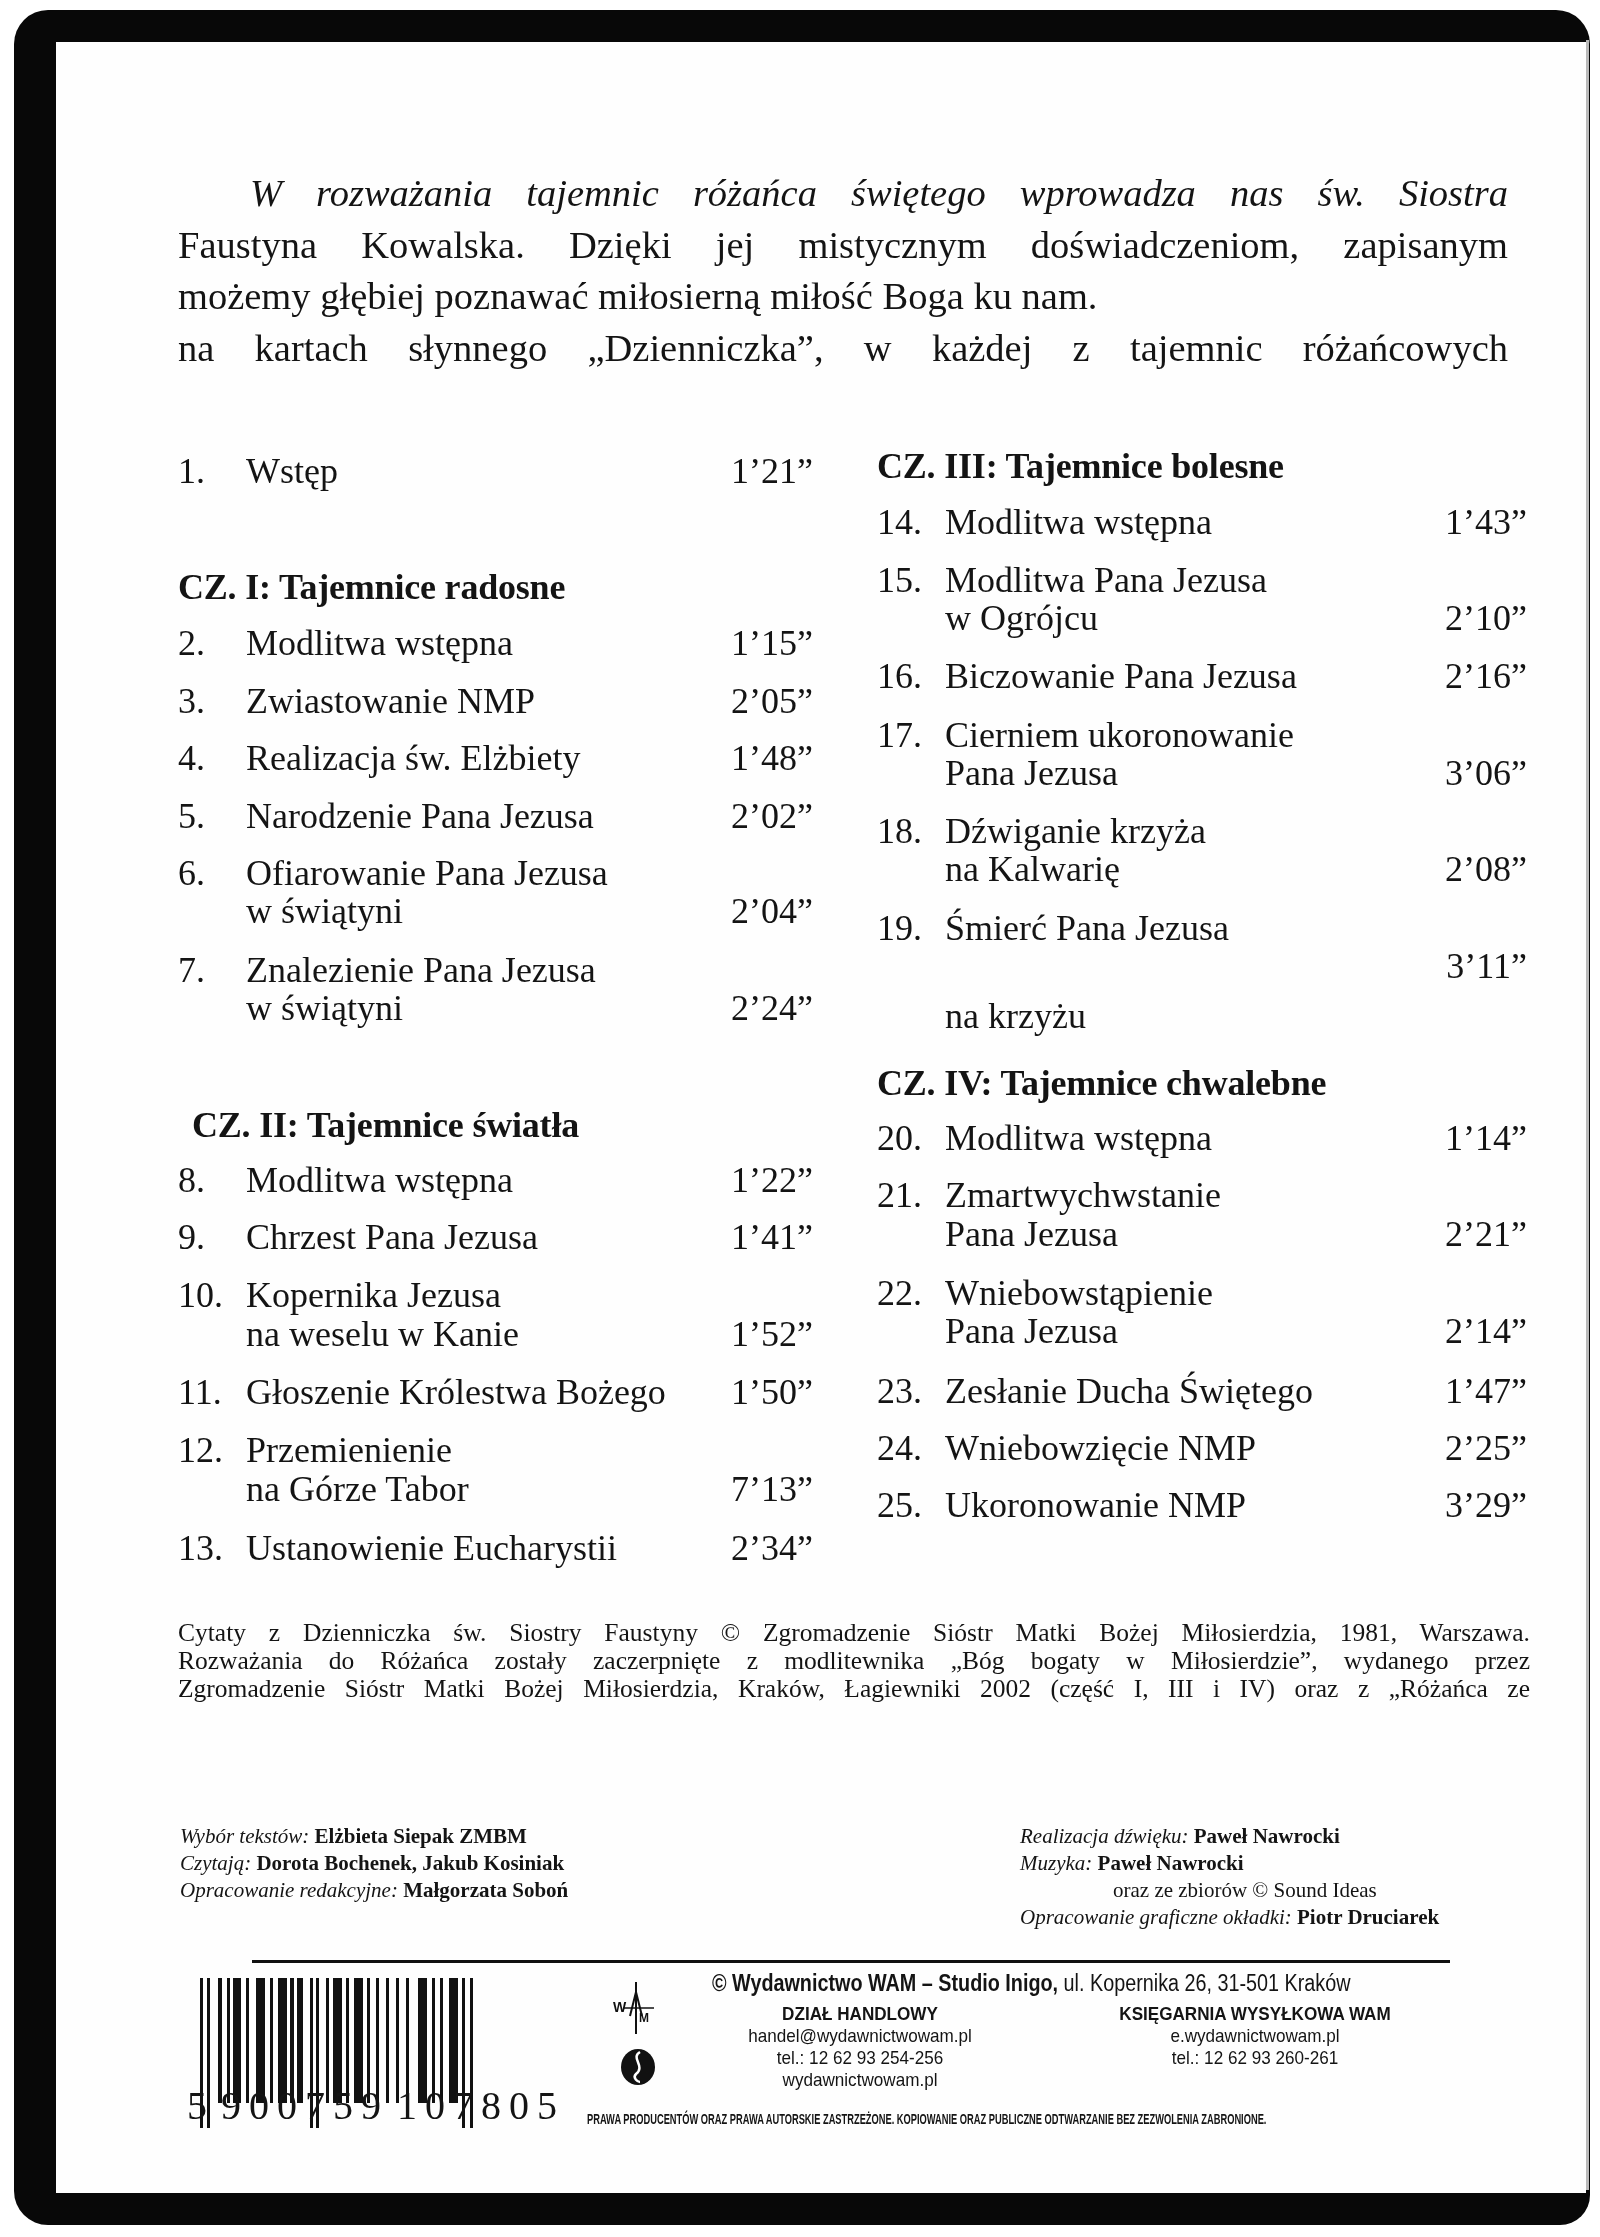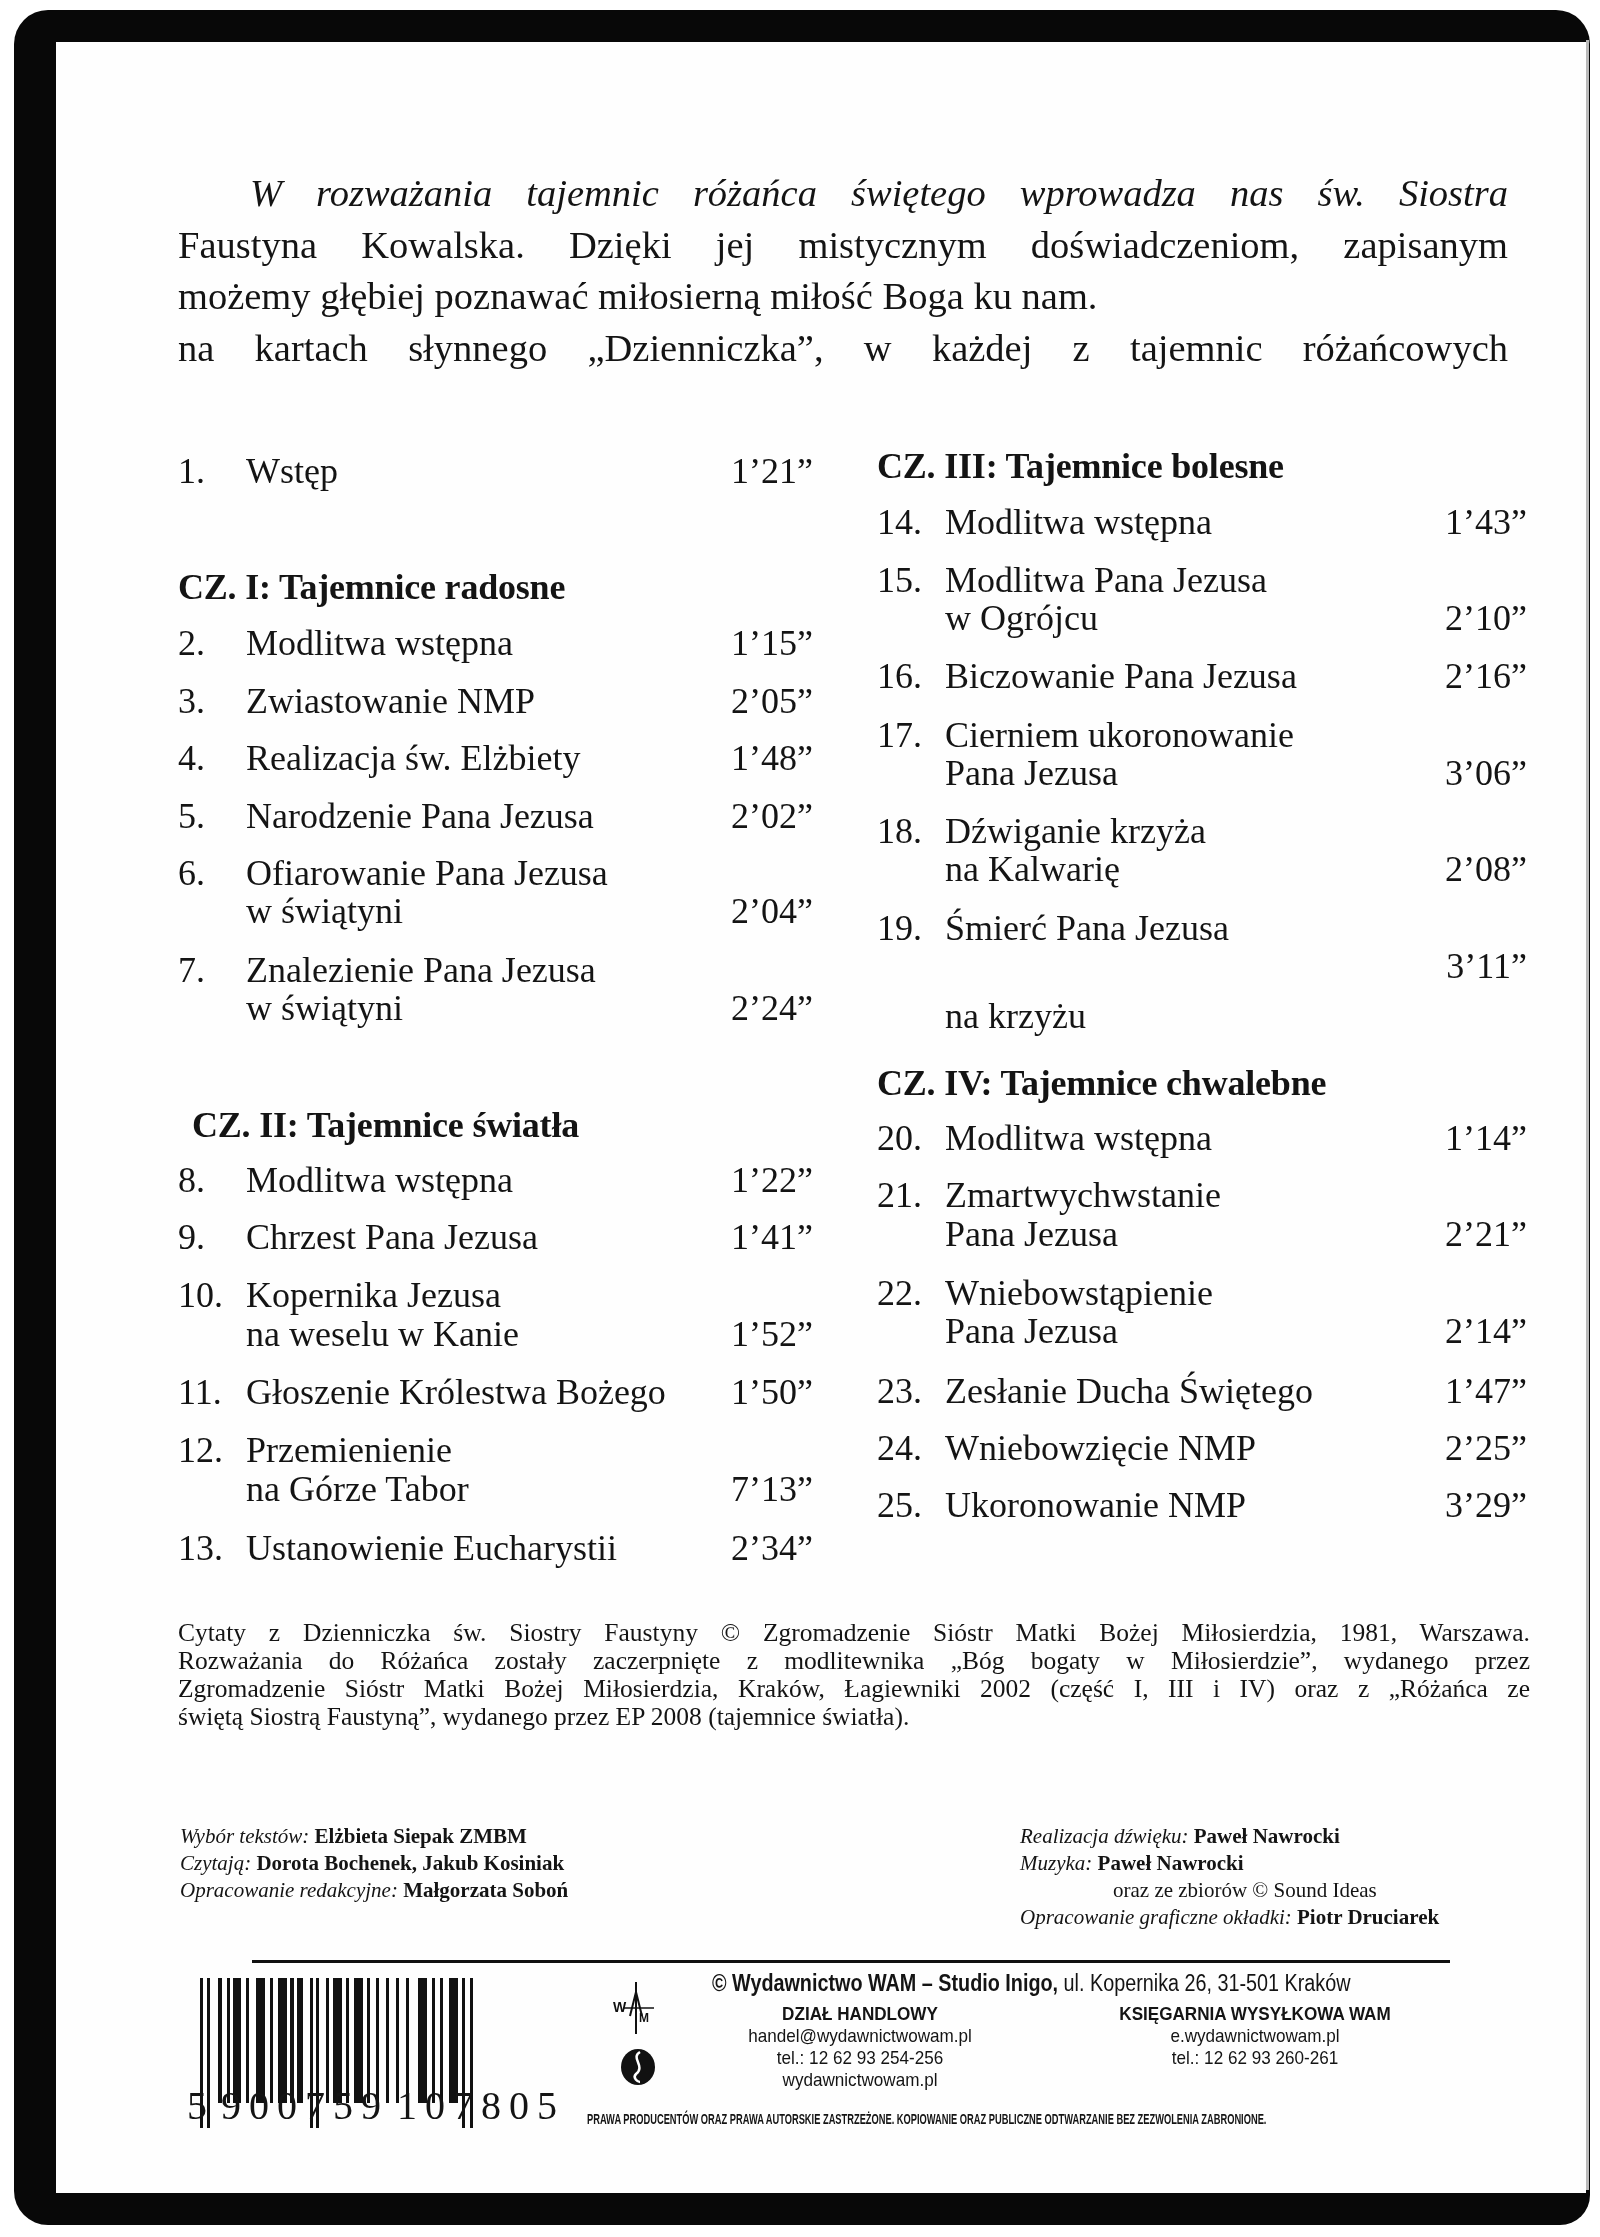--- a/index.html
+++ b/index.html
@@ -198,21 +198,20 @@
     <span class="num">25.</span>
     <span class="title">Ukoronowanie NMP</span>
     <span class="dur">3’29”</span>
   </div>
 </div>
 
 <div class="credits-para">
   <span class="cl">Cytaty z Dzienniczka św. Siostry Faustyny © Zgromadzenie Sióstr Matki Bożej Miłosierdzia, 1981, Warszawa.</span>
   <span class="cl">Rozważania do Różańca zostały zaczerpnięte z modlitewnika „Bóg bogaty w Miłosierdzie”, wydanego przez</span>
   <span class="cl">Zgromadzenie Sióstr Matki Bożej Miłosierdzia, Kraków, Łagiewniki 2002 (część I, III i IV) oraz z „Różańca ze</span>
-  <span class="cl last">świętą Siostrą Faustyną”, wydanego przez EP 2008 (tajemnice światła).</span>
 </div>
 
 <div class="staff" style="left:180px; top:1823px;">
   <div><span class="role">Wybór tekstów:</span> <span class="person">Elżbieta Siepak ZMBM</span></div>
   <div><span class="role">Czytają:</span> <span class="person">Dorota Bochenek, Jakub Kosiniak</span></div>
   <div><span class="role">Opracowanie redakcyjne:</span> <span class="person">Małgorzata Soboń</span></div>
 </div>
 
 <div class="staff" style="left:1020px; top:1823px;">
   <div><span class="role">Realizacja dźwięku:</span> <span class="person">Paweł Nawrocki</span></div>

